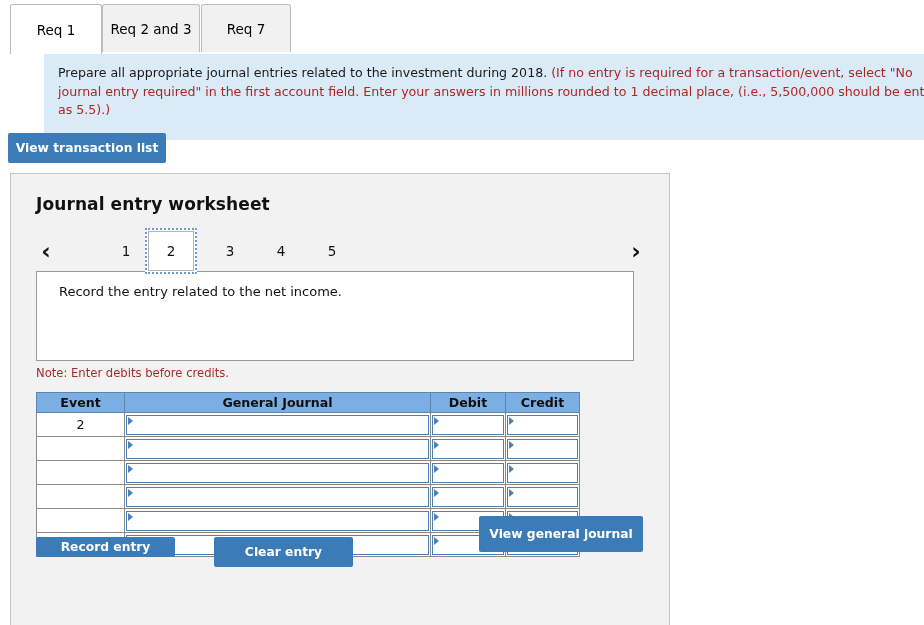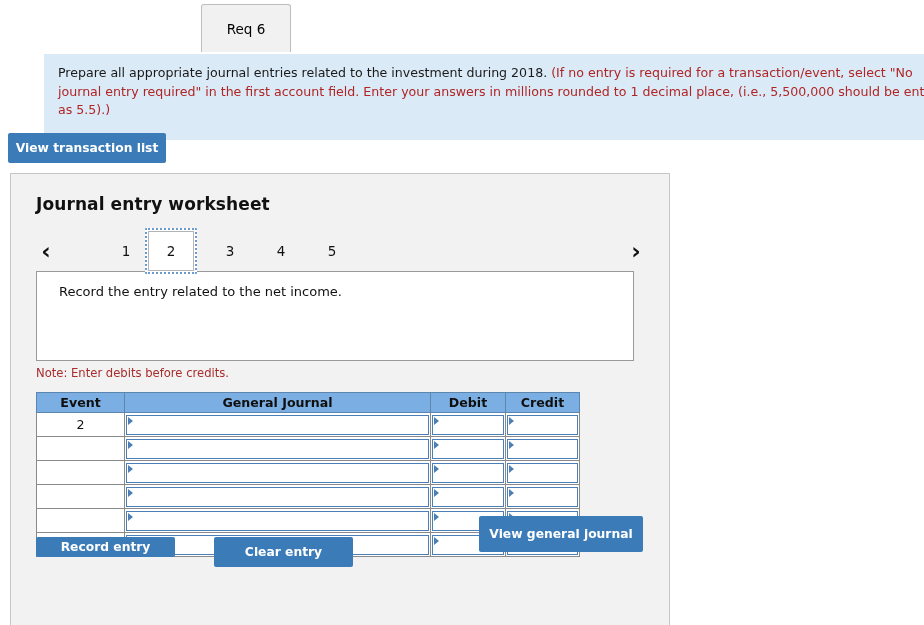--- a/index.html
+++ b/index.html
@@ -191,22 +191,28 @@
 
   
   #record-entry        { position: absolute; left: 25px;  top: 363px; width: 139px; height: 20px; }
   #clear-entry         { position: absolute; left: 203px; top: 363px; width: 139px; height: 30px; }
   #view-general-journal{ position: absolute; left: 468px; top: 342px; width: 164px; height: 36px; align-items: center; }
 </style>
 </head>
 <body>
 
 <div id="tabstrip">
+  <div class="tab active" id="tab-0">
+    <span>Req 1</span>
+  </div>
+  <div class="tab" id="tab-1">
+    <span>Req 2 and 3</span>
+  </div>
   <div class="tab" id="tab-2">
-    <span>Req 6</span>
+    <span>Req 7</span>
   </div>
 </div>
 
 <div id="banner"><span>Prepare all appropriate journal entries related to the investment during 2018. </span><span class="red">(If no entry is required for a transaction/event, select "No journal entry required" in the first account field. Enter your answers in millions rounded to 1 decimal place, (i.e., 5,500,000 should be entered as 5.5).)</span></div>
 
 <div class="btn" id="view-transaction-list">
   <span>View transaction list</span>
 </div>
 
 <div id="panel">

